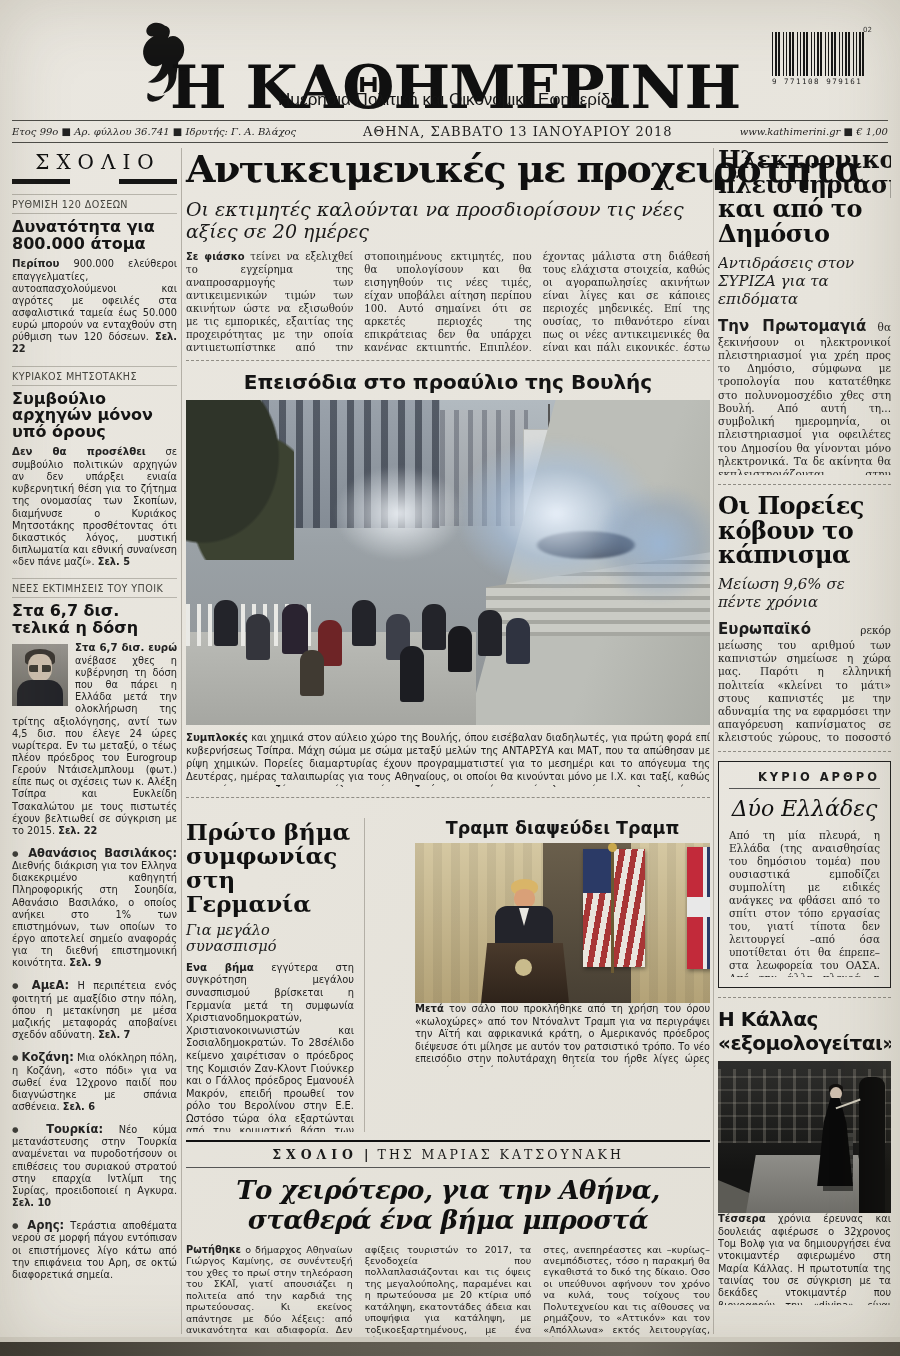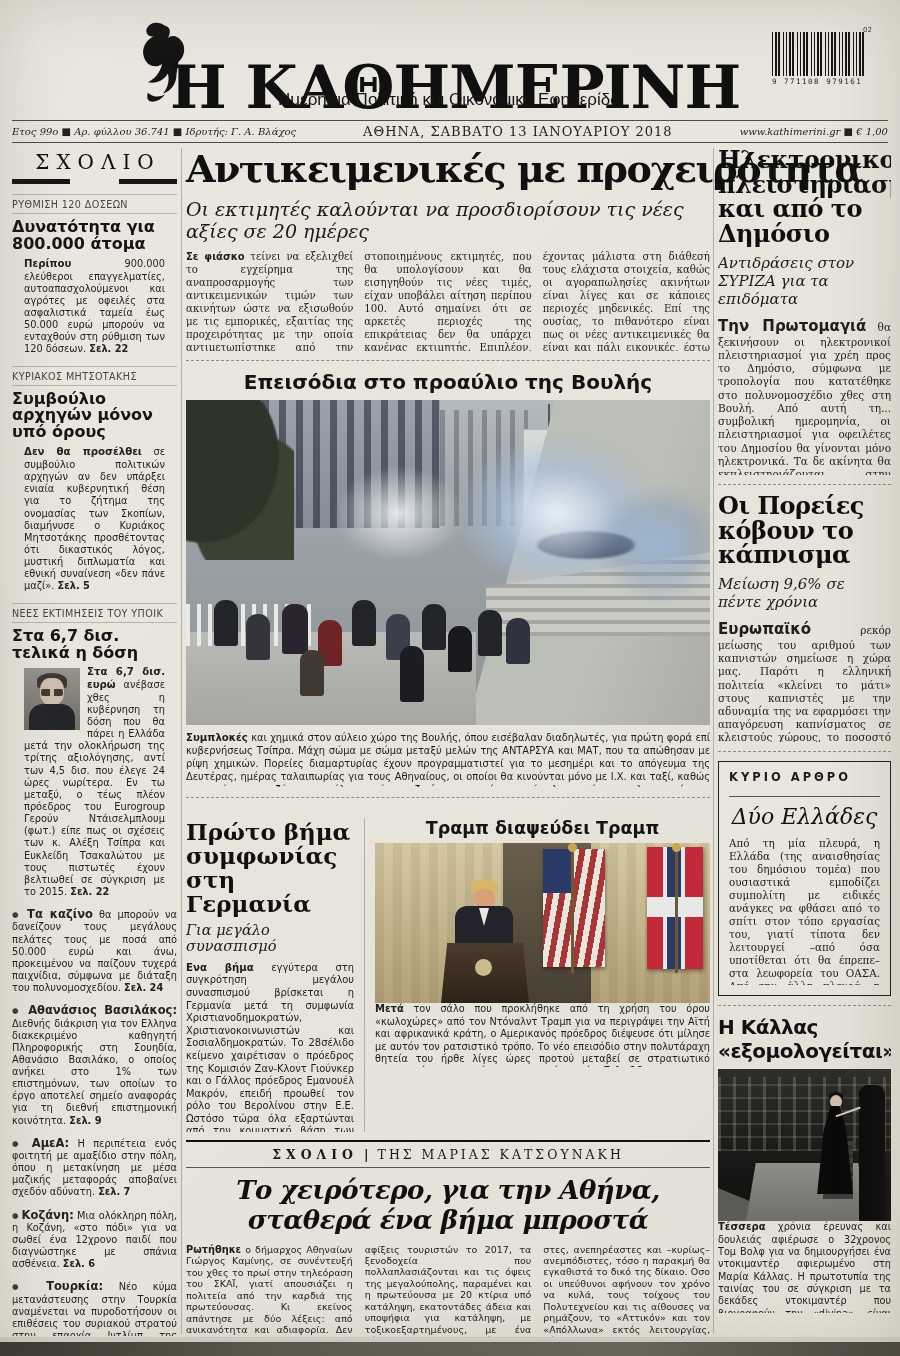--- a/index.html
+++ b/index.html
@@ -26,21 +26,21 @@
   .vrule{position:absolute;width:1px;background:#b3afa6;}
   .dash{border:0;border-top:1px dashed #8f8c84;margin:9px 0;}
 
   
   .sidebar{position:absolute;left:12px;top:150px;width:165px;height:1186px;overflow:hidden;}
   .sb-head{font-family:"DejaVu Serif",serif;font-size:20px;letter-spacing:7px;text-align:center;color:#111;padding-left:7px;}
   .sb-bars{display:flex;justify-content:space-between;margin-top:5px;}
   .sb-bars i{display:block;width:58px;height:5px;background:#151515;}
   .sb-kicker{font-size:9.6px;color:#45453f;letter-spacing:.4px;border-top:1px solid #b7b4ab;border-bottom:1px solid #b7b4ab;padding:4px 0 3px;margin:10px 0 5px;}
   .sb-hl{font-size:16px;line-height:1.06;font-weight:700;margin:3px 0 5px;color:#151515;}
-  .sb-body{font-size:9.8px;line-height:1.24;text-align:justify;margin:0 12px 6px;color:#222;}
+  .sb-body{font-size:9.8px;line-height:1.24;text-align:justify;margin:0 0 6px;color:#222;}
   .sb-body strong{font-size:10.2px;}
   .sb-bullet{margin:9px 0 0;}
   .sb-bullet .blead{font-size:11.5px;font-weight:700;}
   .sb-bullet .blead::before{content:"● ";font-size:7.5px;color:#3c3c38;vertical-align:1px;}
   .pg{font-weight:700;}
   
   .ph-dij{float:left;width:56px;height:62px;margin:2px 7px 2px 0;position:relative;overflow:hidden;background:linear-gradient(#97948e,#6e6c66);}
   .ph-dij i{position:absolute;display:block;}
   .dij-hair{left:13px;top:5px;width:30px;height:16px;background:#3b3733;border-radius:50% 50% 20% 20%;}
   .dij-face{left:16px;top:10px;width:24px;height:27px;background:#cdbfae;border-radius:42%;}
@@ -75,21 +75,21 @@
   .r-pave{left:0;top:232px;width:290px;height:100px;background:linear-gradient(#babbb6,#a4a5a0);}
   .r-fence{left:0;top:204px;width:130px;height:42px;background:repeating-linear-gradient(90deg,#e9e9e5 0 4px,transparent 4px 11px);}
   .r-crowdfar{left:340px;top:128px;width:120px;height:34px;background:radial-gradient(ellipse,#20222a 0 55%,transparent 60%);filter:blur(1px);}
   .fig{position:absolute;width:24px;height:46px;border-radius:11px 11px 3px 3px;background:#23242a;}
   .f1{left:28px;top:200px;}.f2{left:60px;top:214px;background:#34353c;}.f3{left:96px;top:204px;width:26px;height:50px;background:#2a2330;}
   .f4{left:132px;top:220px;background:#6e2426;}.f5{left:166px;top:200px;}.f6{left:200px;top:214px;background:#3c3f49;}
   .f7{left:236px;top:204px;}.f8{left:262px;top:226px;background:#19191d;}.f9{left:292px;top:210px;}
   .f10{left:320px;top:218px;background:#2f3340;}.f11{left:214px;top:246px;height:56px;background:#1c1d22;}.f12{left:114px;top:250px;background:#403a32;}
 
   
-  .midrow{display:flex;margin-top:20px;}
+  .midrow{display:flex;margin-top:20px;gap:40px;}
   .germ{width:168px;padding-right:10px;border-right:1px solid #b3afa6;}
   .germ-hl{font-family:"DejaVu Serif",serif;font-weight:700;font-size:23px;line-height:1.04;margin:2px 0 6px;color:#111;}
   .germ-sub{font-family:"DejaVu Serif",serif;font-style:italic;font-size:14.5px;margin:0 0 8px;}
   .germ-body{font-size:9.9px;line-height:1.27;text-align:justify;height:170px;overflow:hidden;}
   .germ-body strong{font-size:10.2px;}
   .trumpb{flex:1;padding-left:10px;}
   .trump-head{font-size:17.5px;font-weight:700;text-align:center;margin:0 0 5px;color:#141414;}
   .ph-trump{position:relative;width:100%;height:160px;overflow:hidden;background:repeating-linear-gradient(90deg,rgba(0,0,0,.06) 0 9px,transparent 9px 18px),linear-gradient(#d5c8a2,#b3a277);}
   .ph-trump i{position:absolute;display:block;}
   .t-dark{left:128px;top:0;width:88px;height:160px;background:linear-gradient(#6a5f4c,#473f33);}
@@ -122,21 +122,21 @@
 
   
   .rightcol{position:absolute;left:718px;top:148px;width:173px;height:1192px;overflow:hidden;}
   .rc-hl{font-family:"DejaVu Serif",serif;font-weight:700;font-size:24px;line-height:1.03;margin:0 0 7px;letter-spacing:-.5px;color:#0f0f0f;}
   .rc-sub{font-family:"DejaVu Serif",serif;font-style:italic;font-size:15px;line-height:1.2;margin:0 0 9px;color:#1c1c1c;}
   .rc-body{font-family:"DejaVu Serif",serif;font-size:10.5px;line-height:1.26;text-align:justify;overflow:hidden;color:#1d1d1d;}
   .rc-body strong{font-family:"DejaVu Sans",sans-serif;font-size:15px;}
   .b1{height:158px;}
   .b2{height:122px;}
   .edbox{border:1.5px solid #1f1f1f;padding:8px 10px 10px;margin-top:4px;background:rgba(255,255,255,.12);}
-  .ed-label{display:block;text-align:left;font-size:11.5px;font-weight:700;letter-spacing:3px;padding-bottom:12px;border-bottom:1px solid #555;}
+  .ed-label{display:block;text-align:right;font-size:11.5px;font-weight:700;letter-spacing:3px;padding-bottom:4px;border-bottom:1px solid #555;}
   .ed-title{font-family:"DejaVu Serif",serif;font-style:italic;font-size:22px;text-align:center;margin:7px 0 8px;color:#101010;}
   .ed-body{font-family:"DejaVu Serif",serif;font-size:10.4px;line-height:1.25;text-align:justify;height:148px;overflow:hidden;}
   .callas-hl{font-size:20px;font-weight:700;margin:6px 0 6px;letter-spacing:-.5px;color:#121212;}
   .ph-callas{position:relative;width:100%;height:152px;overflow:hidden;background:linear-gradient(#2e2e2c,#141413 72%);}
   .ph-callas i{position:absolute;display:block;}
   .c-orch{left:0;top:8px;width:100%;height:74px;background:repeating-linear-gradient(90deg,rgba(205,198,182,.22) 0 3px,transparent 3px 15px),repeating-linear-gradient(0deg,rgba(220,214,198,.15) 0 2px,transparent 2px 13px);}
   .c-floor{left:0;bottom:0;width:80px;height:44px;background:#5c5b55;clip-path:polygon(0 25%,100% 100%,0 100%);}
   .c-plat{left:28px;top:94px;width:122px;height:58px;background:linear-gradient(#8f8e89,#6f6e69);clip-path:polygon(8% 0,92% 0,100% 100%,0 100%);}
   .c-head{left:112px;top:26px;width:12px;height:13px;background:#cfbfae;border-radius:50%;}
   .c-hairc{left:111px;top:23px;width:14px;height:8px;background:#141210;border-radius:50% 50% 0 0;}
@@ -202,21 +202,20 @@
         <span class="ph-dij">
             <i class="dij-hair"></i>
             <i class="dij-face"></i>
             <i class="dij-glasses"></i>
             <i class="dij-suit"></i>
           </span>
         <strong>Στα 6,7 δισ. ευρώ</strong> <span>ανέβασε χθες η κυβέρνηση τη δόση που θα πάρει η Ελλάδα μετά την ολοκλήρωση της τρίτης αξιολόγησης, αντί των 4,5 δισ. που έλεγε 24 ώρες νωρίτερα. Εν τω μεταξύ, ο τέως πλέον πρόεδρος του Eurogroup Γερούν Ντάισελμπλουμ (φωτ.) είπε πως οι σχέσεις των κ. Αλέξη Τσίπρα και Ευκλείδη Τσακαλώτου με τους πιστωτές έχουν βελτιωθεί σε σύγκριση με το 2015.</span> <span class="pg">Σελ. 22</span>
       </p>
     </div>
 
-    <p class="sb-body sb-bullet"><span class="blead">Τα καζίνο</span> <span>θα μπορούν να δανείζουν τους μεγάλους πελάτες τους με ποσά από 50.000 ευρώ και άνω, προκειμένου να παίζουν τυχερά παιχνίδια, σύμφωνα με διάταξη του πολυνομοσχεδίου.</span> <span class="pg">Σελ. 24</span></p>
     <p class="sb-body sb-bullet"><span class="blead">Αθανάσιος Βασιλάκος:</span> <span>Διεθνής διάκριση για τον Ελληνα διακεκριμένο καθηγητή Πληροφορικής στη Σουηδία, Αθανάσιο Βασιλάκο, ο οποίος ανήκει στο 1% των επιστημόνων, των οποίων το έργο αποτελεί σημείο αναφοράς για τη διεθνή επιστημονική κοινότητα.</span> <span class="pg">Σελ. 9</span></p>
     <p class="sb-body sb-bullet"><span class="blead">ΑμεΑ:</span> <span>Η περιπέτεια ενός φοιτητή με αμαξίδιο στην πόλη, όπου η μετακίνηση με μέσα μαζικής μεταφοράς αποβαίνει σχεδόν αδύνατη.</span> <span class="pg">Σελ. 7</span></p>
     <p class="sb-body sb-bullet"><span class="blead">Κοζάνη:</span> <span>Μια ολόκληρη πόλη, η Κοζάνη, «στο πόδι» για να σωθεί ένα 12χρονο παιδί που διαγνώστηκε με σπάνια ασθένεια.</span> <span class="pg">Σελ. 6</span></p>
     <p class="sb-body sb-bullet"><span class="blead">Τουρκία:</span> <span>Νέο κύμα μετανάστευσης στην Τουρκία αναμένεται να πυροδοτήσουν οι επιθέσεις του συριακού στρατού στην επαρχία Ιντλίμπ της Συρίας, προειδοποιεί η Αγκυρα.</span> <span class="pg">Σελ. 10</span></p>
     <p class="sb-body sb-bullet"><span class="blead">Αρης:</span> <span>Τεράστια αποθέματα νερού σε μορφή πάγου εντόπισαν οι επιστήμονες λίγο κάτω από την επιφάνεια του Αρη, σε οκτώ διαφορετικά σημεία.</span> </p>
 
   </aside>
 
   <main class="main">
     <h2 class="main-hl">Αντικειμενικές με προχειρότητα</h2>

